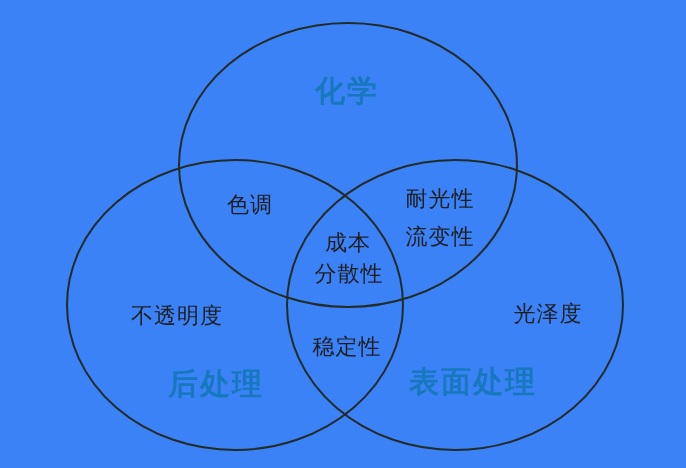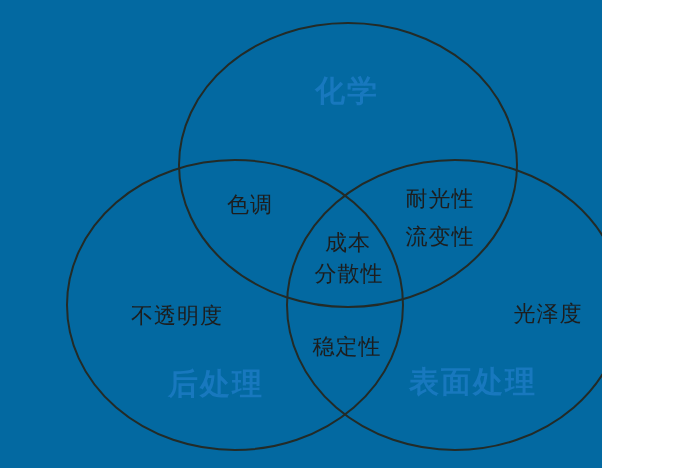--- a/index.html
+++ b/index.html
@@ -2,23 +2,23 @@
 <html><head>
 <meta charset="utf-8">
 <style>
   html, body {
     margin: 0;
     padding: 0;
     font-family: "Liberation Sans", "DejaVu Sans", sans-serif;
   }
   .canvas {
     position: relative;
-    width: 602px;
+    width: 686px;
     height: 468px;
-    background: #0369a1;
+    background: #3b82f6;
     overflow: hidden;
   }
   svg text {
     text-anchor: middle;
     dominant-baseline: central;
   }
   .set-title {
     font-size: 30px;
     font-weight: bold;
     letter-spacing: 2px;

